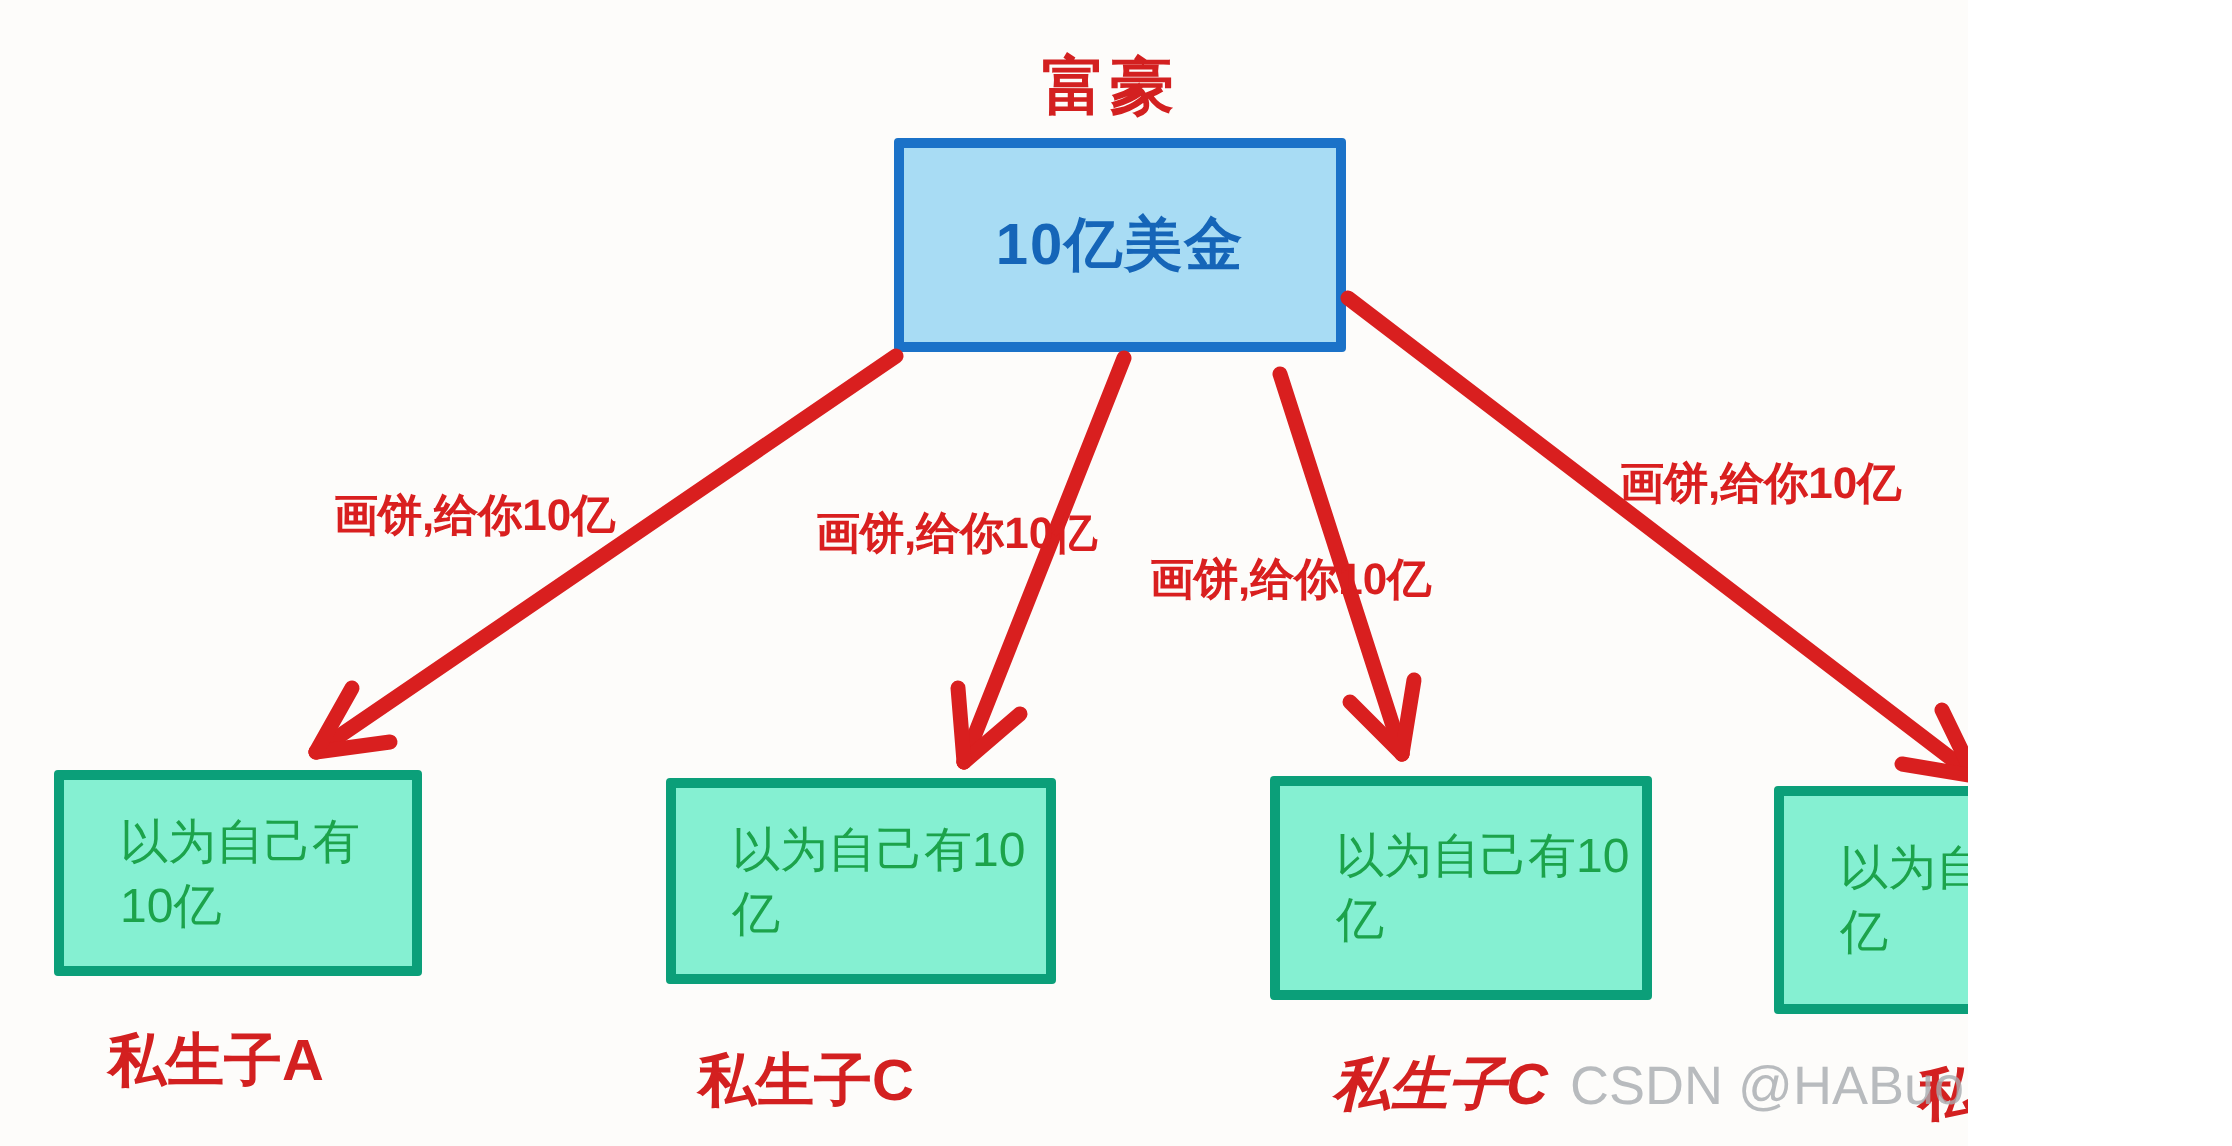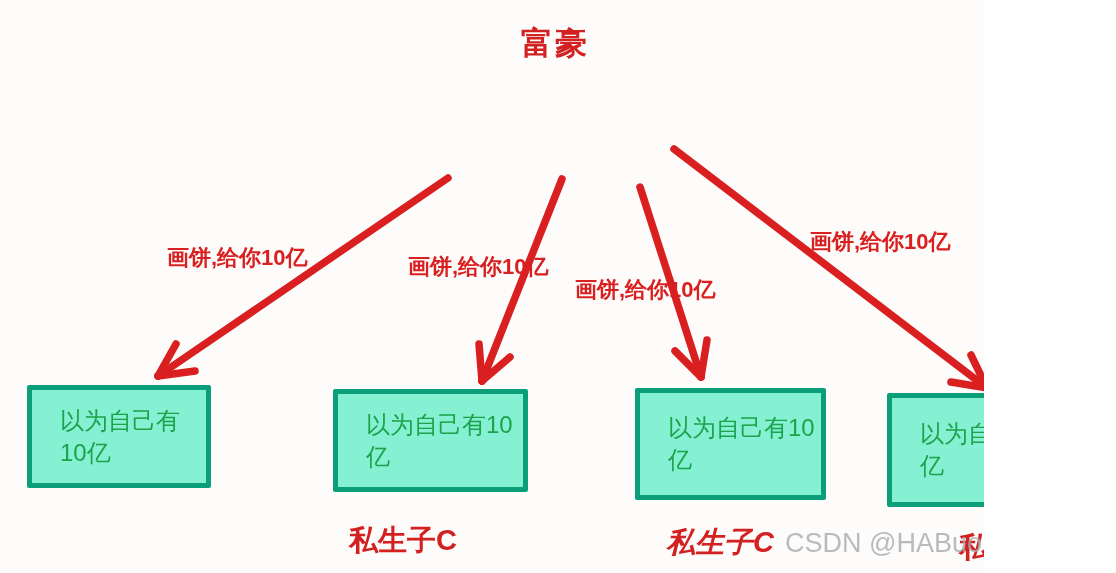--- a/index.html
+++ b/index.html
@@ -100,20 +100,23 @@
     z-index: 10;
   }
 </style>
 </head>
 <body>
 
 <div id="canvas">
 
   <div class="abs diagram-title">富豪</div>
 
+  <div class="abs source-box">
+    <span class="label">10亿美金</span>
+  </div>
 
   <svg id="arrow-layer" class="abs" viewBox="0 0 1116 573">
     <g>
       <line x1="448" y1="178" x2="158" y2="376"></line>
       <line x1="158" y1="376" x2="195" y2="371"></line>
       <line x1="158" y1="376" x2="176" y2="344"></line>
     </g>
     <g>
       <line x1="562" y1="179" x2="482" y2="381"></line>
       <line x1="482" y1="381" x2="510" y2="357"></line>
@@ -142,19 +145,20 @@
   <div class="abs branch-box bb">
     <span class="label">以为自己有10亿</span>
   </div>
   <div class="abs branch-box bc">
     <span class="label">以为自己有10亿</span>
   </div>
   <div class="abs branch-box bd">
     <span class="label">以为自己有10亿</span>
   </div>
 
+  <div class="abs branch-name na">私生子A</div>
   <div class="abs branch-name nb">私生子C</div>
   <div class="abs branch-name nc">私生子C</div>
   <div class="abs branch-name nd">私生子D</div>
 
   <div class="abs watermark">CSDN @HABuo</div>
 
 </div>
 
 </body></html>

